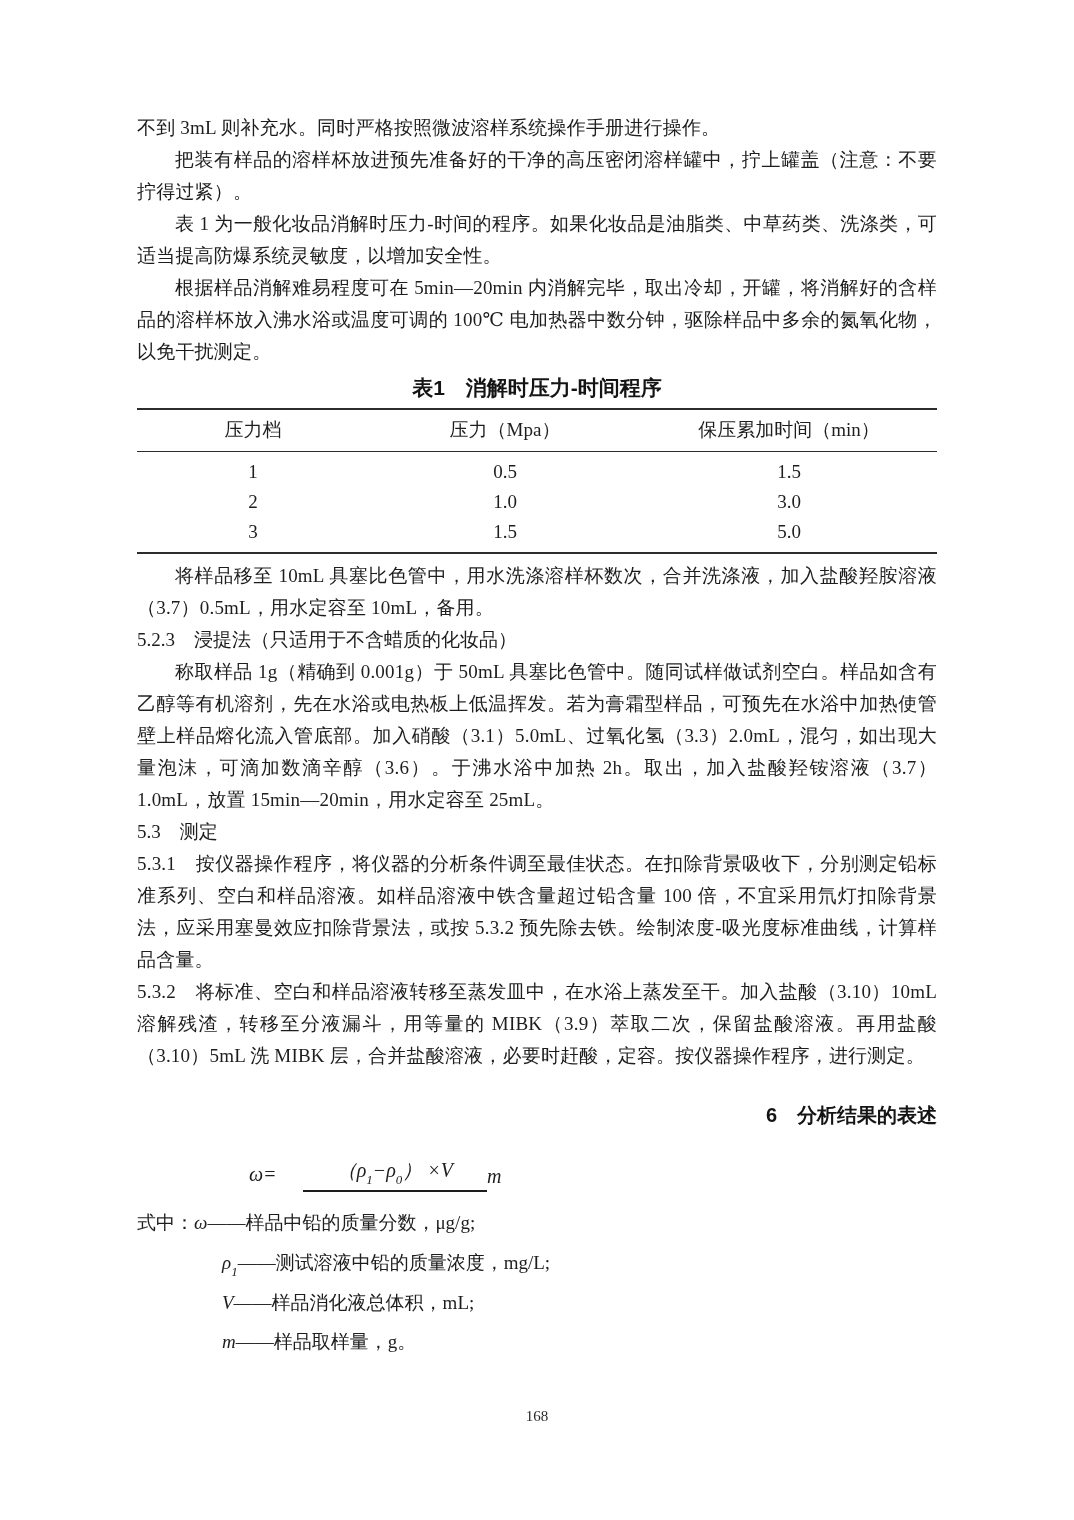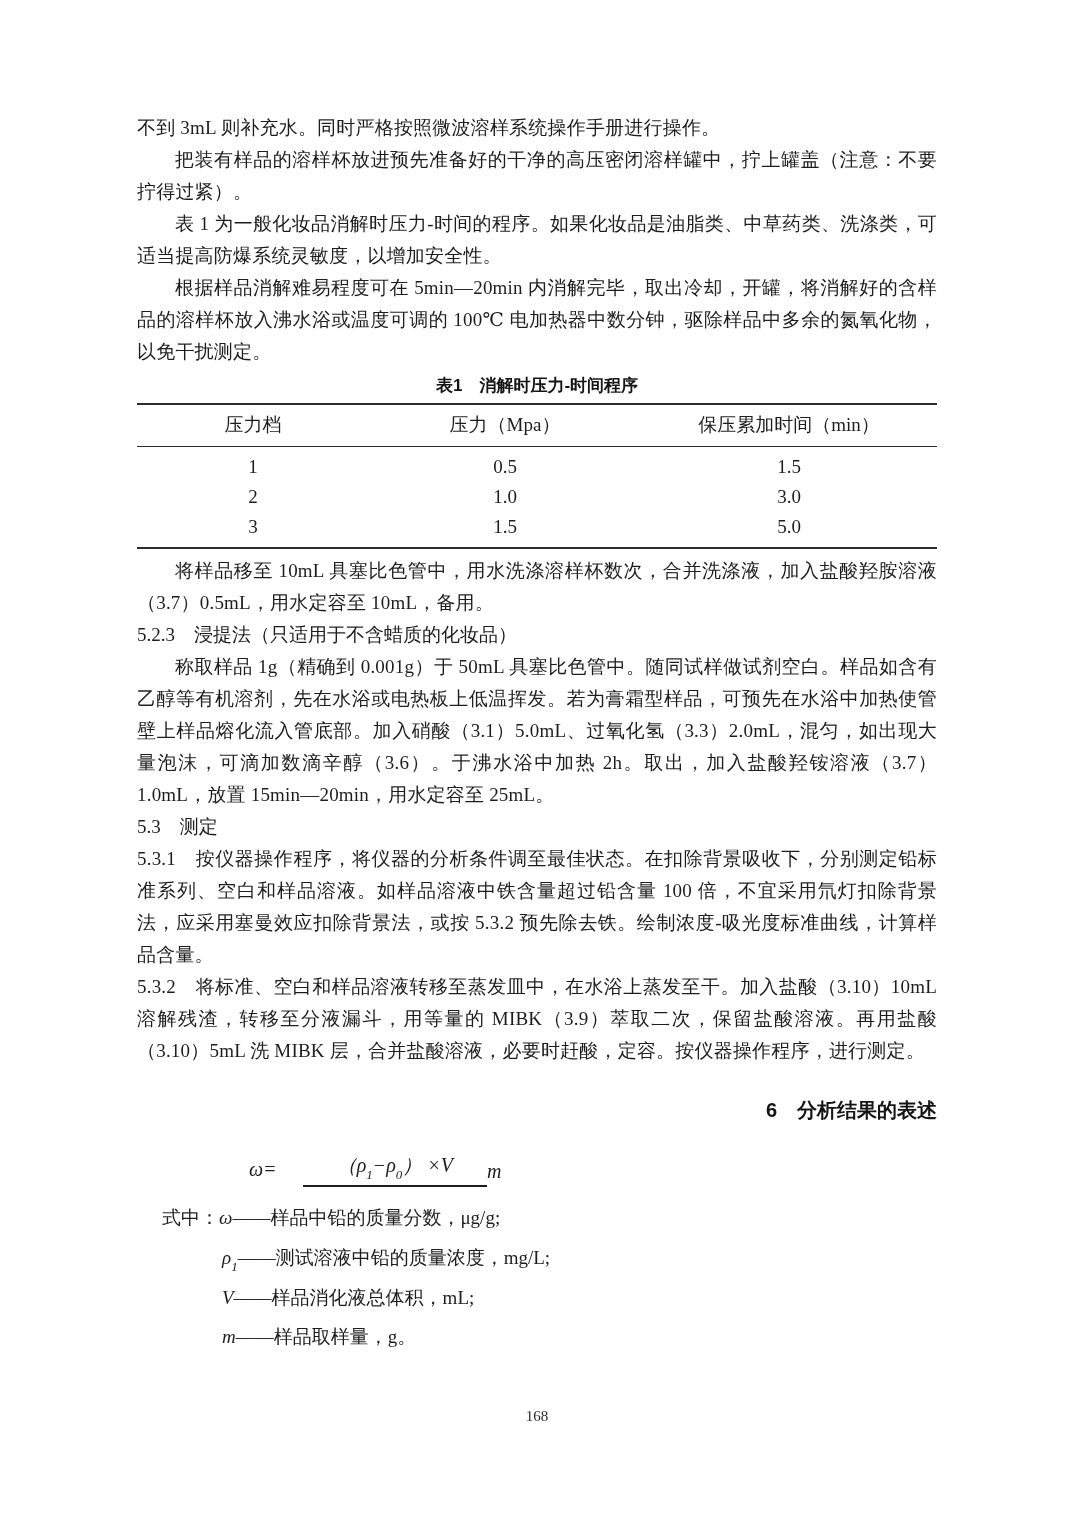--- a/index.html
+++ b/index.html
@@ -26,21 +26,21 @@
   }
   .para.indent { text-indent: 2em; }
   .section-line {
     font-size: 19px;
     line-height: 32px;
     text-align: justify;
   }
   .table-title {
     font-family: "Liberation Sans", "DejaVu Sans", sans-serif;
     font-weight: 700;
-    font-size: 17px;
+    font-size: 21px;
     text-align: center;
     margin-top: 6px;
     margin-bottom: 6px;
     color: #141414;
   }
   table.pressure-table {
     width: 100%;
     border-collapse: collapse;
     border-top: 2px solid #2c2c2c;
     border-bottom: 2px solid #2c2c2c;
@@ -103,21 +103,21 @@
     position: relative;
     bottom: -2px;
   }
   .where-block { margin-top: 14px; }
   .where-line {
     font-size: 19px;
     line-height: 33px;
     display: flex;
     align-items: baseline;
   }
-  .where-line .intro { margin-left: 25px; }
+  .where-line .intro { }
   .where-line.cont { margin-left: 85px; font-family: Liberation Serif, serif; }
   .where-line .sym {
     font-style: italic;
     white-space: nowrap;
   }
   .page-number {
     position: absolute;
     left: 0;
     top: 1408px;
     width: 100%;

